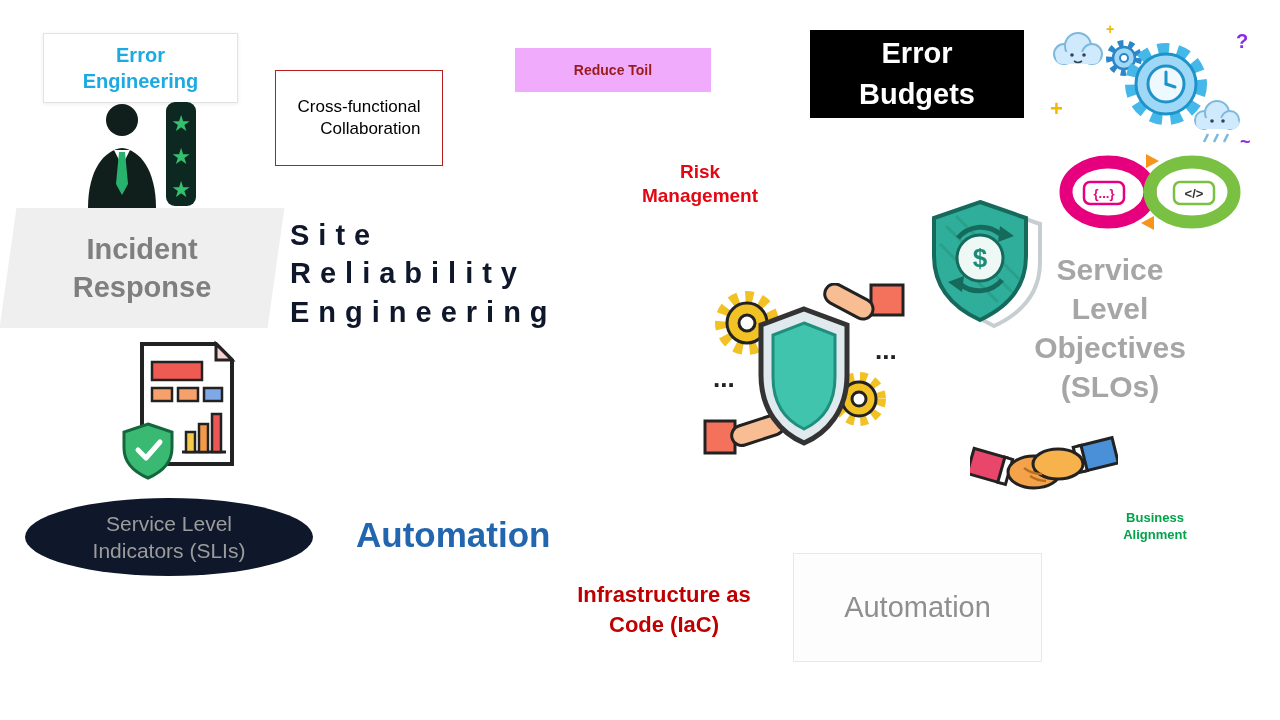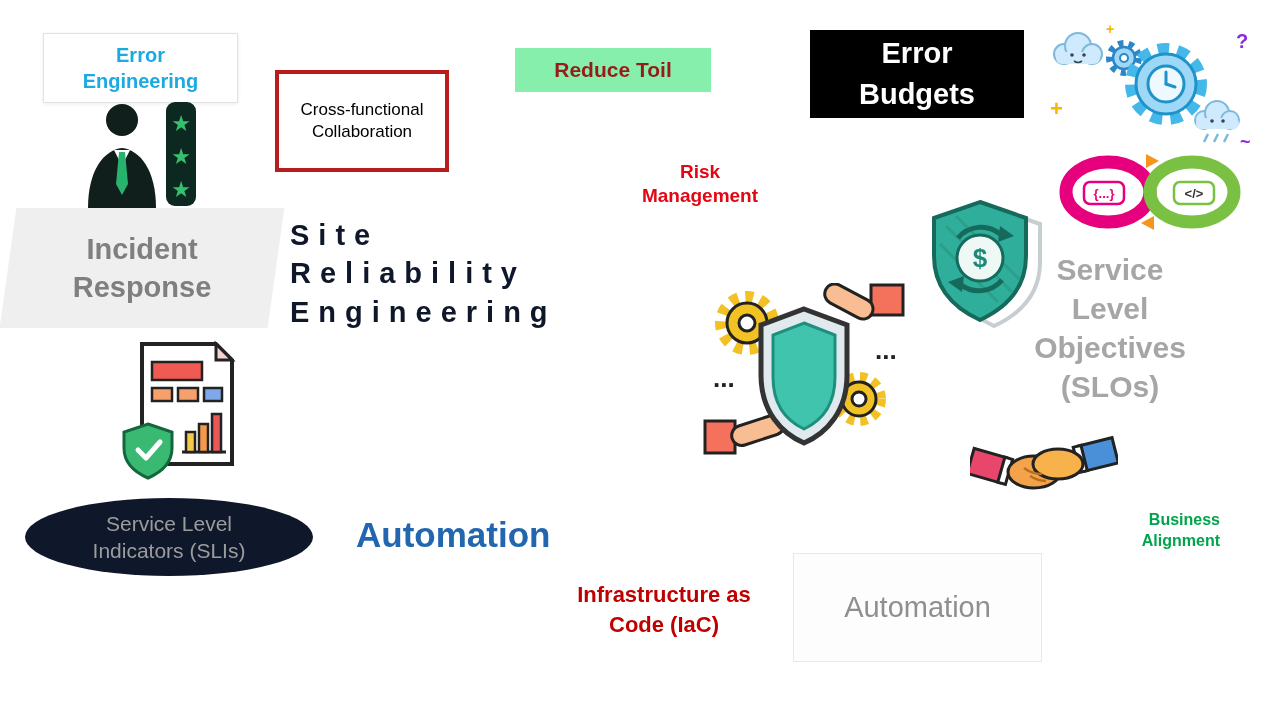--- a/index.html
+++ b/index.html
@@ -14,45 +14,45 @@
     color:#1BAAE1; font-size:20px; font-weight:700; line-height:1.3; }
 
   .person-icon { left:78px; top:98px; width:125px; height:114px; }
 
   .incident-bg { left:8px; top:208px; width:268px; height:120px; background:#EFEFEF;
     transform:skewX(-8deg); }
   .incident-text { width:100%; height:100%; transform:skewX(8deg);
     color:#7F7F7F; font-size:29px; font-weight:700; line-height:1.32; }
 
   .cross-card { left:275px; top:70px; width:166px; height:94px; background:#fff;
-    border:4px solid #b91c1c; color:#000; font-size:17px; line-height:1.3; }
-
-  .reduce-banner { left:515px; top:48px; width:196px; height:44px; background:#86efac;
-    color:#981B1B; font-size:21px; font-weight:700; }
+    border:1px solid #b91c1c; color:#000; font-size:17px; line-height:1.3;text-align:right; }
+
+  .reduce-banner { left:515px; top:48px; width:196px; height:44px; background:#f0abfc;
+    color:#981B1B; font-size:14px; font-weight:700; }
 
   .sre-title { left:290px; top:216px; width:380px; text-align:left;
     color:#0f172a; font-size:29px; font-weight:700; line-height:1.32; letter-spacing:9px; }
 
   .risk-label { left:625px; top:160px; width:150px; text-align:center;
     color:#E30613; font-size:19px; font-weight:700; line-height:1.25; }
 
   .error-banner { left:810px; top:30px; width:214px; height:88px; background:#000000;
     color:#fff; font-size:29px; font-weight:700; line-height:1.4; }
 
   .devops-icon { left:1046px; top:20px; width:212px; height:212px; }
   .money-shield-icon { left:922px; top:196px; width:124px; height:136px; }
 
   .slo-label { left:1000px; top:250px; width:220px; text-align:center;
     color:#A6A6A6; font-size:30px; font-weight:700; line-height:1.3; }
 
   .center-icon { left:703px; top:283px; width:202px; height:182px; }
   .handshake-icon { left:970px; top:426px; width:148px; height:80px; }
 
-  .business-label { left:1090px; top:510px; width:130px; text-align:right;
-    color:#00A44A; font-size:16px; font-weight:700; line-height:1.3; }
+  .business-label { left:1090px; top:510px; width:130px; text-align:center;
+    color:#00A44A; font-size:13px; font-weight:700; line-height:1.3; }
 
   .capacity-label { left:800px; top:481px; width:150px; text-align:center;
     color:#0072C6; font-size:16px; font-weight:700; line-height:1.3; }
 
   .sli-ellipse { left:25px; top:498px; width:288px; height:78px; background:#0f172a;
     border-radius:50%; color:#9C9C9C; font-size:21px; line-height:1.3; }
 
   .automation-blue { left:356px; top:515px; width:260px;
     color:#2166AE; font-size:35px; font-weight:700; }
 

